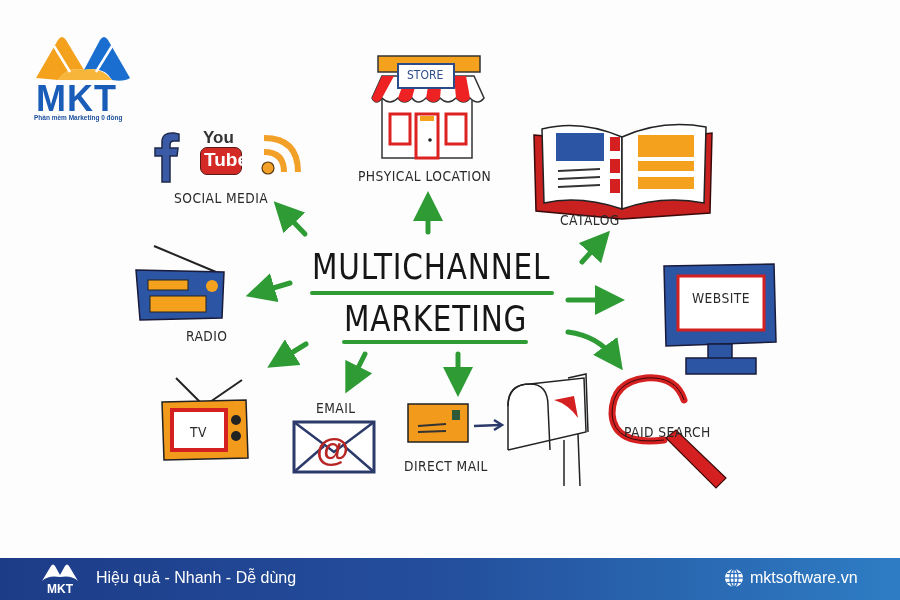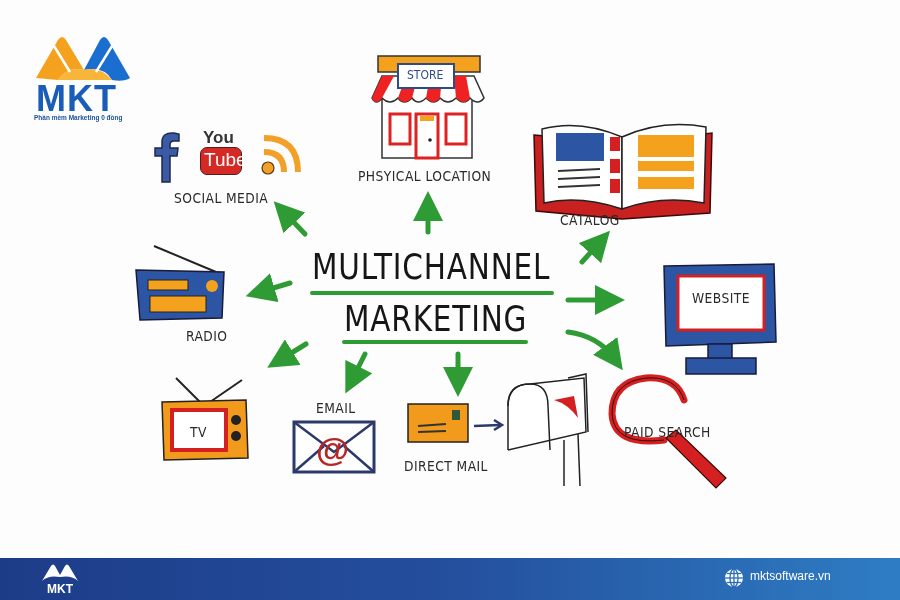--- a/index.html
+++ b/index.html
@@ -51,21 +51,21 @@
       position: absolute; left: 0; top: 558px; width: 900px; height: 42px;
       background: linear-gradient(90deg, #1d3c88 0%, #244f9d 50%, #2e7dc4 100%);
     }
     .footer-logo { position: absolute; left: 38px; top: 3px; width: 44px; height: 36px; }
     .footer-tagline {
       position: absolute; left: 96px; top: 11px;
       color: #ffffff; font-size: 16px; font-family: "Liberation Sans", sans-serif;
     }
     .footer-site {
       position: absolute; left: 750px; top: 11px;
-      color: #ffffff; font-size: 12px; font-family: "Liberation Sans", sans-serif;
+      color: #ffffff; font-size: 16px; font-family: "Liberation Sans", sans-serif;
     }
     .globe { position: absolute; left: 724px; top: 10px; width: 20px; height: 20px; }
   </style>
 </head>
 <body>
 
 <div class="canvas">
 
   <svg class="logo" viewBox="0 0 110 90">
     <path d="M8 50 L30 12 Q34 6 38 12 L56 42 Q40 38 30 52 Z" fill="#f4a21e"></path>
@@ -100,21 +100,21 @@
       <line x1="290" y1="283" x2="260" y2="292"></line>
     </g>
   </svg>
 
   <div>
     <svg class="abs" style="left:150px;top:130px;width:32px;height:54px;" viewBox="0 0 32 54">
       <path d="M12 52 L12 26 L5 26 L5 18 L12 18 L12 12 Q12 2 24 3 L29 4 L29 11 L24 11 Q20 11 20 15 L20 18 L28 18 L27 26 L20 26 L20 52 Z" fill="#3a5aa5" stroke="#1e2a4a" stroke-width="1.5"></path>
     </svg>
     <div class="abs" style="left:203px;top:128px;font-family:'Liberation Sans',sans-serif;font-weight:bold;font-size:17px;color:#333;text-align:center;">You</div>
     <div class="abs" style="left:200px;top:147px;width:42px;height:28px;background:#d42a25;border-radius:7px;border:1.5px solid #5a1a18;"></div>
-    <div class="abs" style="left:204px;top:149px;font-family:'Liberation Sans',sans-serif;font-weight:normal;font-size:19px;color:#fff;">Tube</div>
+    <div class="abs" style="left:204px;top:149px;font-family:'Liberation Sans',sans-serif;font-weight:bold;font-size:19px;color:#fff;">Tube</div>
     <svg class="abs" style="left:260px;top:130px;width:46px;height:46px;" viewBox="0 0 46 46">
       <circle cx="8" cy="38" r="6" fill="#f2a028" stroke="#5a3a10" stroke-width="1.2"></circle>
       <path d="M4 22 Q24 22 24 42" stroke="#f2a028" stroke-width="6" fill="none"></path>
       <path d="M4 8 Q38 8 38 42" stroke="#f2a028" stroke-width="6" fill="none"></path>
     </svg>
     <div class="label" style="left:174px;top:190px;">SOCIAL MEDIA</div>
   </div>
 
   <div>
     <svg class="abs" style="left:368px;top:52px;width:120px;height:110px;" viewBox="0 0 120 110">
@@ -225,20 +225,21 @@
     <div class="label" style="left:186px;top:328px;">RADIO</div>
   </div>
 
 </div>
 
 <div class="footer">
   <svg class="footer-logo" viewBox="0 0 44 36">
     <path d="M4 20 L13 5 Q15 2 17 5 L22 14 L27 5 Q29 2 31 5 L40 20 Q34 14 22 16 Q10 14 4 20 Z" fill="#fff"></path>
     <text x="22" y="32" text-anchor="middle" font-family="Liberation Sans, sans-serif" font-weight="bold" font-size="12" fill="#fff">MKT</text>
   </svg>
+  <div class="footer-tagline">Hiệu quả - Nhanh - Dễ dùng</div>
   <svg class="globe" viewBox="0 0 20 20">
     <circle cx="10" cy="10" r="9" fill="#fff"></circle>
     <g stroke="#2a6cbb" stroke-width="1.3" fill="none">
       <ellipse cx="10" cy="10" rx="4" ry="9"></ellipse>
       <line x1="1" y1="10" x2="19" y2="10"></line>
       <line x1="3" y1="5.5" x2="17" y2="5.5"></line>
       <line x1="3" y1="14.5" x2="17" y2="14.5"></line>
       <line x1="10" y1="1" x2="10" y2="19"></line>
     </g>
   </svg>

